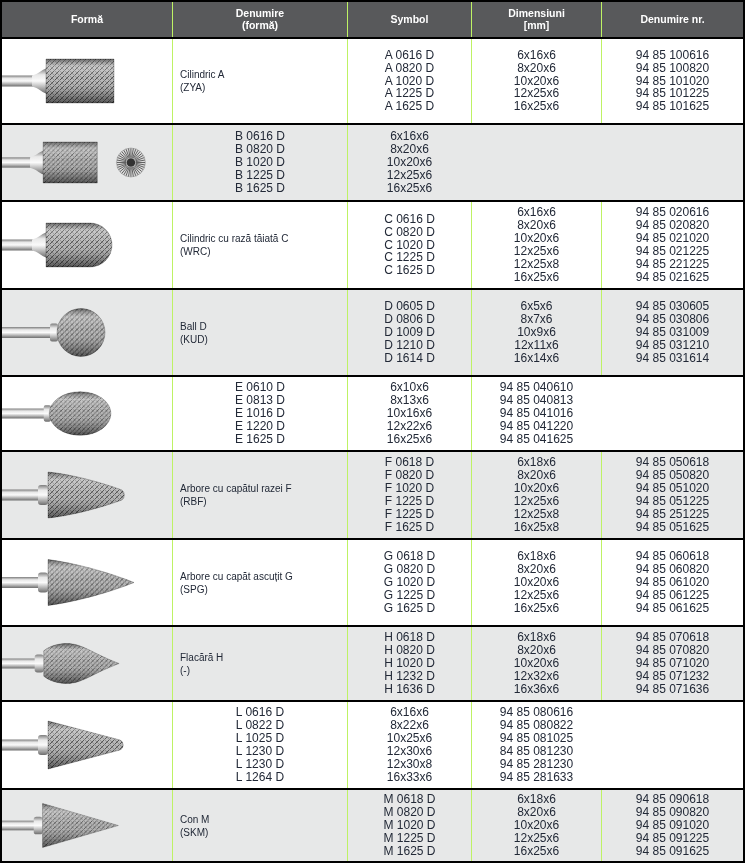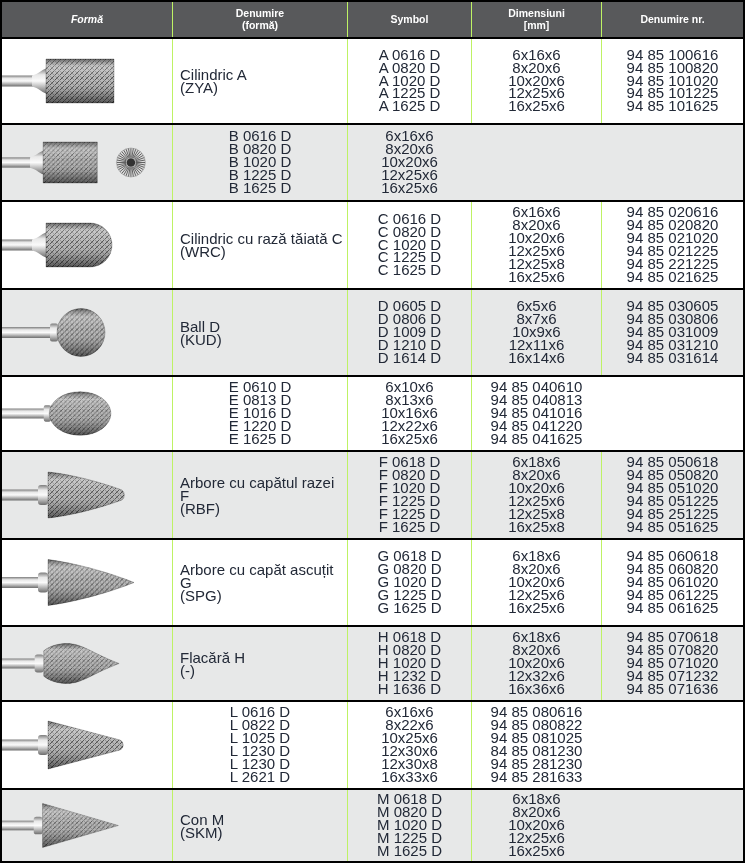--- a/index.html
+++ b/index.html
@@ -7,30 +7,30 @@
   .catalog-table{
     width:745px;height:863px;
     border:2px solid #000;
     font-family:"Liberation Sans",sans-serif;
     color:#222937;
     overflow:hidden;
     background:#fff;
   }
   .trow{display:grid;grid-template-columns:170px 175px 124px 130px 1fr;width:100%;}
   .trow > .cell{border-left:1px solid #bef264;min-width:0;}
-  .trow > .cell:first-child{border-left:none;font-style:italic;}
+  .trow > .cell:first-child{border-left:none;}
   .thead{height:35px;background:#58595b;color:#fff;font-weight:bold;font-size:10.5px;line-height:11.5px;}
   .thead .cell{display:flex;flex-direction:column;align-items:center;justify-content:center;text-align:center;}
   .drow{border-top:2px solid #000;background:#fff;}
   .drow.alt{background:#e7e8e8;}
   .cell{display:flex;flex-direction:column;justify-content:center;}
   .cell.forma{align-items:flex-start;justify-content:center;padding:2px 0;}
   .cell.forma svg{display:block;max-height:100%;}
-  .cell.denumire{font-size:15px;line-height:13px;padding:2px 4px 2px 7px;}
-  .cell.lines{align-items:center;text-align:right;font-size:15px;line-height:12.9px;}
+  .cell.denumire{font-size:10px;line-height:13px;padding:2px 4px 2px 7px;}
+  .cell.lines{align-items:center;text-align:right;font-size:12px;line-height:12.9px;}
   .line{white-space:nowrap;}
 </style>
 </head>
 <body>
 
 <div class="catalog-table">
   <div class="trow thead">
     <div class="cell">
       <span>Formă</span>
     </div>
@@ -572,21 +572,21 @@
             <path d="M46,14 L118,33 A5.5,5.5 0 0 1 118,43 L46,62 Z" fill="url(#hs8)"></path>
             <path d="M46,14 L118,33 A5.5,5.5 0 0 1 118,43 L46,62 Z" fill="none" stroke="rgba(0,0,0,0.4)" stroke-width="0.6"></path>
           </svg>
         </div>
     <div class="cell lines sym">
           <div class="line">L 0616 D</div>
           <div class="line">L 0822 D</div>
           <div class="line">L 1025 D</div>
           <div class="line">L 1230 D</div>
           <div class="line">L 1230 D</div>
-          <div class="line">L 2621 D</div>
+          <div class="line">L 1264 D</div>
         </div>
     <div class="cell lines dim">
           <div class="line">6x16x6</div>
           <div class="line">8x22x6</div>
           <div class="line">10x25x6</div>
           <div class="line">12x30x6</div>
           <div class="line">12x30x8</div>
           <div class="line">16x33x6</div>
         </div>
     <div class="cell lines cat">
@@ -641,15 +641,22 @@
           <div class="line">M 1225 D</div>
           <div class="line">M 1625 D</div>
         </div>
     <div class="cell lines dim">
           <div class="line">6x18x6</div>
           <div class="line">8x20x6</div>
           <div class="line">10x20x6</div>
           <div class="line">12x25x6</div>
           <div class="line">16x25x6</div>
         </div>
+    <div class="cell lines cat">
+          <div class="line">94 85 090618</div>
+          <div class="line">94 85 090820</div>
+          <div class="line">94 85 091020</div>
+          <div class="line">94 85 091225</div>
+          <div class="line">94 85 091625</div>
+        </div>
   </div>
 </div>
 </div>
 
 </body></html>

